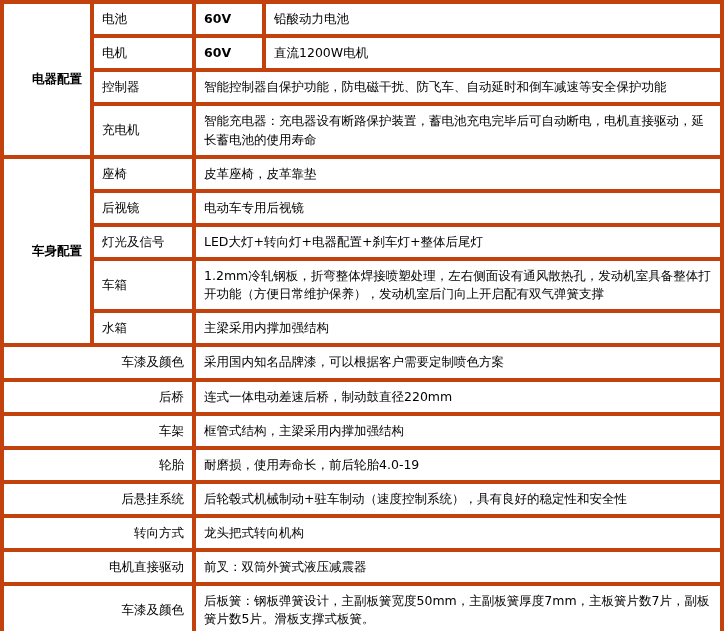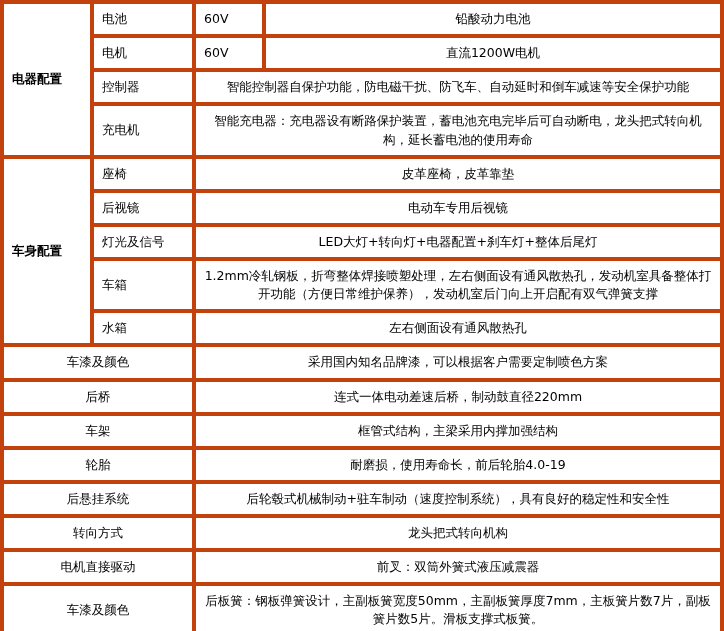--- a/index.html
+++ b/index.html
@@ -22,40 +22,41 @@
   }
   table.spec td {
     border: 4px solid #c2410c;
     padding: 6px 8px;
     vertical-align: middle;
     line-height: 1.45;
     word-break: break-all;
   }
   td.group {
     width: 70px;
-    text-align: left;
+    text-align: right;
     font-weight: bold;
     padding: 4px 2px;
   }
   td.label {
     width: 82px;
     text-align: left;
     padding-left: 8px;
   }
   td.mid {
     width: 50px;
     text-align: left;
     padding-left: 8px;
+    font-weight: bold;
   }
   td.desc {
-    text-align: center;
+    text-align: left;
   }
   td.labelwide {
     width: 140px;
-    text-align: center;
+    text-align: right;
     padding-left: 8px;
   }
 </style>
 </head>
 <body>
 
 <table class="spec">
   <tbody>
     <tr>
       <td class="group" rowspan="4">电器配置</td>
@@ -67,21 +68,21 @@
       <td class="label">电机</td>
       <td class="mid">60V</td>
       <td class="desc">直流1200W电机</td>
     </tr>
     <tr>
       <td class="label">控制器</td>
       <td class="desc" colspan="2">智能控制器自保护功能，防电磁干扰、防飞车、自动延时和倒车减速等安全保护功能</td>
     </tr>
     <tr>
       <td class="label">充电机</td>
-      <td class="desc" colspan="2">智能充电器：充电器设有断路保护装置，蓄电池充电完毕后可自动断电，龙头把式转向机构，延长蓄电池的使用寿命</td>
+      <td class="desc" colspan="2">智能充电器：充电器设有断路保护装置，蓄电池充电完毕后可自动断电，电机直接驱动，延长蓄电池的使用寿命</td>
     </tr>
 
     <tr>
       <td class="group" rowspan="5">车身配置</td>
       <td class="label">座椅</td>
       <td class="desc" colspan="2">皮革座椅，皮革靠垫</td>
     </tr>
     <tr>
       <td class="label">后视镜</td>
       <td class="desc" colspan="2">电动车专用后视镜</td>
@@ -89,21 +90,21 @@
     <tr>
       <td class="label">灯光及信号</td>
       <td class="desc" colspan="2">LED大灯+转向灯+电器配置+刹车灯+整体后尾灯</td>
     </tr>
     <tr>
       <td class="label">车箱</td>
       <td class="desc" colspan="2">1.2mm冷轧钢板，折弯整体焊接喷塑处理，左右侧面设有通风散热孔，发动机室具备整体打开功能（方便日常维护保养），发动机室后门向上开启配有双气弹簧支撑</td>
     </tr>
     <tr>
       <td class="label">水箱</td>
-      <td class="desc" colspan="2">左右侧面设有通风散热孔</td>
+      <td class="desc" colspan="2">主梁采用内撑加强结构</td>
     </tr>
 
     <tr>
       <td class="labelwide" colspan="2">车漆及颜色</td>
       <td class="desc" colspan="2">采用国内知名品牌漆，可以根据客户需要定制喷色方案</td>
     </tr>
     <tr>
       <td class="labelwide" colspan="2">后桥</td>
       <td class="desc" colspan="2">连式一体电动差速后桥，制动鼓直径220mm</td>
     </tr>

